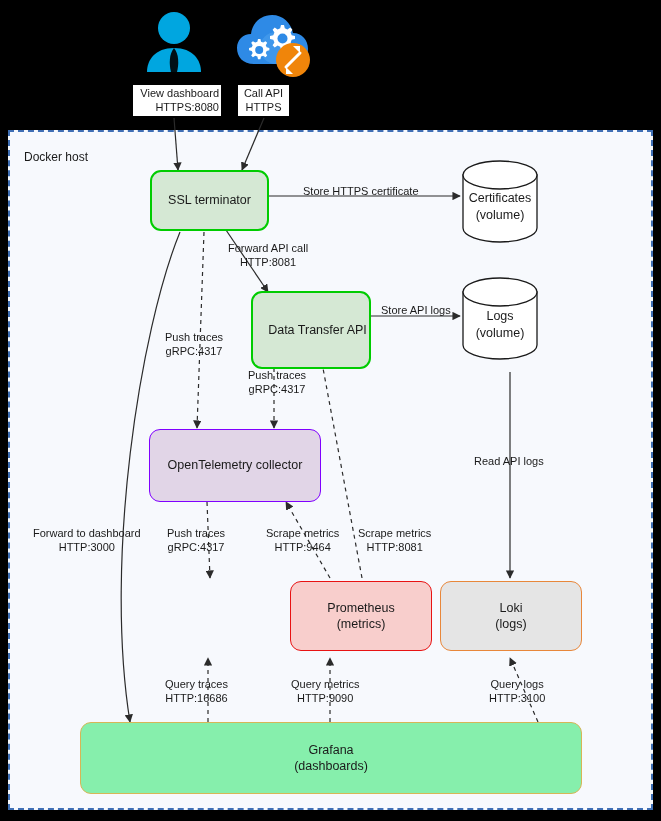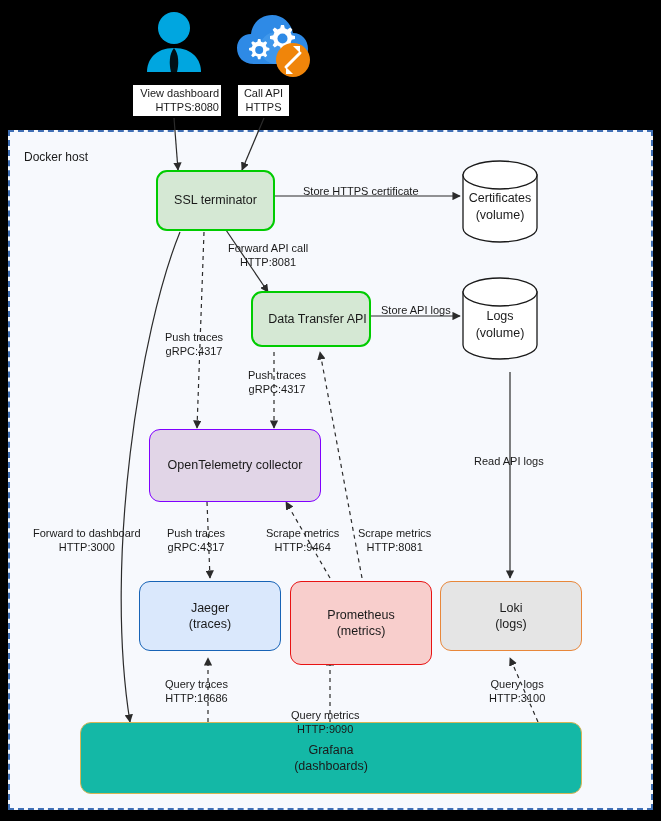--- a/index.html
+++ b/index.html
@@ -175,48 +175,44 @@
 
   <div class="cyl-label" style="left:450px; top:190px;">
     <span>Certificates</span><br>
     <span>(volume)</span>
   </div>
   <div class="cyl-label" style="left:450px; top:308px;">
     <span>Logs</span><br>
     <span>(volume)</span>
   </div>
 
-  <div class="node" style="left:156px; top:170px; width:119px; height:61px; background:#d5e8d4; border:2.2px solid #00cc00;">
+  <div class="node" style="left:150px; top:170px; width:119px; height:61px; background:#d5e8d4; border:2.2px solid #00cc00;">
     <span>SSL terminator</span>
   </div>
 
-  <div class="node" style="left:251px; top:291px; width:120px; height:56px; background:#d5e8d4; border:2.2px solid #00cc00;padding-left:13px;">
+  <div class="node" style="left:251px; top:291px; width:120px; height:78px; background:#d5e8d4; border:2.2px solid #00cc00;padding-left:13px;">
     <span>Data Transfer API</span>
   </div>
 
   <div class="node" style="left:149px; top:429px; width:172px; height:73px; background:#e1d5e7; border:1.6px solid #8000ff;">
     <span>OpenTelemetry collector</span>
   </div>
 
-  <div class="node" style="left:139px; top:581px; width:142px; height:70px; background:#dae8fc; border:1.8px solid #1763b6;">
-    <span>Jaeger</span>
-    <span class="l2">(traces)</span>
-  </div>
-
-  <div class="node" style="left:290px; top:581px; width:142px; height:84px; background:#f8cecc; border:1.8px solid #e81313;">
+
+  <div class="node" style="left:290px; top:581px; width:142px; height:70px; background:#f8cecc; border:1.8px solid #e81313;">
     <span>Prometheus</span>
     <span class="l2">(metrics)</span>
   </div>
 
   <div class="node" style="left:440px; top:581px; width:142px; height:70px; background:#e5e5e5; border:1.8px solid #e8873a;">
     <span>Loki</span>
     <span class="l2">(logs)</span>
   </div>
 
-  <div class="node" style="left:80px; top:722px; width:502px; height:72px; background:#14b8a6; border:1.6px solid #d6b656;">
+  <div class="node" style="left:80px; top:722px; width:502px; height:72px; background:#86efac; border:1.6px solid #d6b656;">
     <span>Grafana</span>
     <span class="l2">(dashboards)</span>
   </div>
 
   <div class="edge-label" style="left:303px; top:184px;">
     <span>Store HTTPS certificate</span>
   </div>
 
   <div class="edge-label" style="left:228px; top:241px;">
     <span>Forward API call</span><br>
@@ -259,21 +255,21 @@
 
   <div class="edge-label" style="left:474px; top:454px;">
     <span>Read API logs</span>
   </div>
 
   <div class="edge-label" style="left:165px; top:677px;">
     <span>Query traces</span><br>
     <span>HTTP:16686</span>
   </div>
 
-  <div class="edge-label" style="left:291px; top:708px;">
+  <div class="edge-label" style="left:291px; top:677px;">
     <span>Query metrics</span><br>
     <span>HTTP:9090</span>
   </div>
 
   <div class="edge-label" style="left:489px; top:677px;">
     <span>Query logs</span><br>
     <span>HTTP:3100</span>
   </div>
 
 </div>

